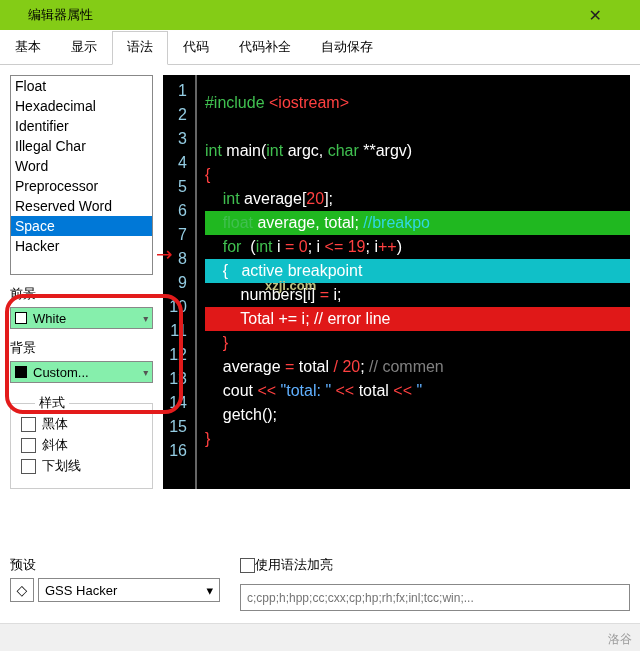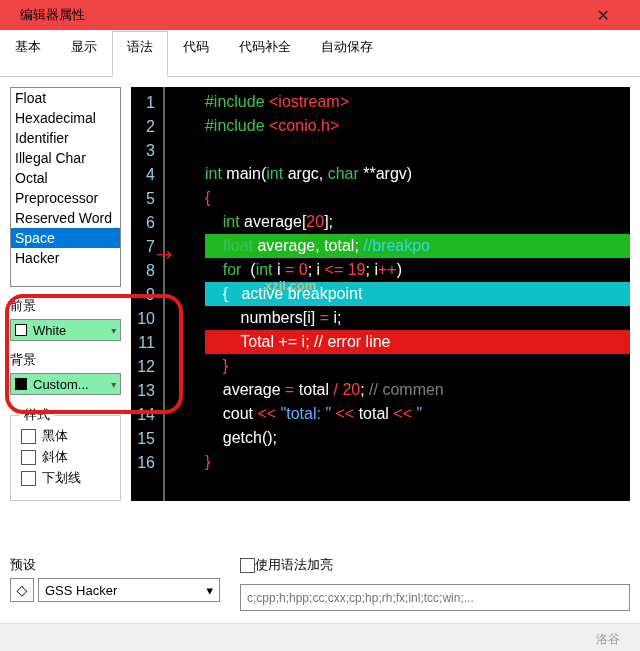--- a/index.html
+++ b/index.html
@@ -1,61 +1,61 @@
 <!DOCTYPE html>
 <html><head>
 <meta charset="utf-8">
 <style>
 * { box-sizing: border-box; margin: 0; padding: 0; font-family: "Microsoft YaHei", "Segoe UI", Arial, sans-serif; }
 body { width: 640px; height: 651px; background: #fff; overflow: hidden; position: relative; }
-.titlebar { display: flex; align-items: center; height: 30px; padding: 0 20px; background: #ef4444; }
+.titlebar { display: flex; align-items: center; height: 30px; padding: 0 28px; background: #84cc16; }
 .titlebar-text { font-size: 13px; flex: 1; }
 .close-btn { font-size: 16px; color: #222; cursor: pointer; padding: 0 10px; }
 .tabs { display: flex; border-bottom: 1px solid #ccc; background: #fff; }
-.tab { padding: 6px 14px 20px; font-size: 13px; cursor: pointer; border: 1px solid transparent; position: relative; top: 1px; }
+.tab { padding: 6px 14px 8px; font-size: 13px; cursor: pointer; border: 1px solid transparent; position: relative; top: 1px; }
 .tab.active { border: 1px solid #ccc; border-bottom: 1px solid #fff; background: #fff; }
 .content { display: flex; padding: 10px; gap: 10px; }
 .left { width: 180px; display: flex; flex-direction: column; gap: 10px; }
 .listbox { border: 1px solid #888; height: 200px; overflow-y: auto; background: #fff; }
 .listbox-item { font-size: 14px; padding: 0 4px; line-height: 20px; cursor: pointer; }
 .listbox-item.selected { background: #0078d7; color: #fff; }
 .section-label { font-size: 13px; margin-bottom: 4px; }
 .dropdown { display: flex; align-items: center; border: 1px solid #888; height: 22px; padding: 0 4px; background: #86efac; font-size: 13px; cursor: pointer; }
 .dropdown .swatch { width: 12px; height: 12px; border: 1px solid #000; margin-right: 6px; }
 .dropdown .chev { margin-left: auto; font-size: 10px; color: #555; }
 .style-group { border: 1px solid #ccc; padding: 8px 10px 10px; position: relative; margin-top: 10px; }
-.style-group .glabel { position: absolute; top: -10px; left: 9px; background: #fff; padding: 0 4px; font-size: 13px; }
+.style-group .glabel { position: absolute; top: -10px; left: 24px; background: #fff; padding: 0 4px; font-size: 13px; }
 .cb-row { display: flex; align-items: center; gap: 6px; font-size: 13px; margin: 3px 0; }
 .cb { width: 15px; height: 15px; border: 1px solid #555; background: #fff; }
 .red-anno { position: absolute; border: 4px solid #e31b1b; border-radius: 18px; pointer-events: none; }
 .red-arrow { position: absolute; color: #e31b1b; font-size: 20px; transform: rotate(-45deg); pointer-events:none; }
 .editor { flex: 1; display: flex; background: #000; font-family: Consolas, "Courier New", monospace; font-size: 16px; }
 .gutter { background: #000; color: #94cce2; text-align: right; padding: 4px 8px 4px 6px; border-right: 2px solid #666; }
 .gutter .ln { height: 24px; line-height: 24px; }
-.code { flex: 1; padding: 3px 0; color: #d4d0c8; overflow: hidden; margin-left: 32px; }
+.code { flex: 1; padding: 16px 0; color: #d4d0c8; overflow: hidden; }
 .code .row { height: 24px; line-height: 24px; white-space: pre; padding-left: 8px; position: relative; }
 .kw-green { color: #40c050; }
 .kw-red { color: #ff4040; }
 .kw-cyan { color: #30d8e0; }
 .kw-white { color: #ffffff; }
 .kw-grey { color: #808080; }
 .kw-str { color: #60b0ff; }
 .hl-green { background: #20b820; display: inline-block; }
 .hl-red { background: #e01818; display: inline-block; }
 .hl-cyan { background: #10c0c8; color: #fff; display: inline-block; }
 .btmpanel { position:absolute; bottom:30px; left:0; right:0; display:flex; align-items:flex-start; padding: 0 10px 10px; gap: 20px; }
 .preset { width: 210px; }
 .preset-row { display:flex; gap:4px; }
 .iconbtn { width:24px; height:24px; border:1px solid #888; display:flex; align-items:center; justify-content:center; font-size:14px; cursor:pointer; }
 .preset-dd { flex:1; display:flex; align-items:center; border:1px solid #888; height:24px; padding:0 6px; font-size:13px; cursor:pointer; }
 .rightbtm { flex:1; }
 .ext-input { width:100%; height:27px; border:1px solid #888; padding:8px 6px; font-size:12px; color:#888; }
 .syntax-hl { display:flex; align-items:center; font-size:13px; margin-bottom:10px; }
 .footer { position:absolute; bottom:0; left:0; right:0; height:28px; background:#f0f0f0; border-top:1px solid #ddd; }
-.watermark { position:absolute; bottom:3px; right:20px; font-size:12px; color:#999; pointer-events:none; }
+.watermark { position:absolute; bottom:3px; right:8px; font-size:12px; color:#999; pointer-events:none; }
 .wm2 { position:absolute; top:278px; left:265px; font-size:13px; color:#c0c080; pointer-events:none; font-weight:bold; z-index:5; }
 </style>
 </head>
 <body>
 
 <div class="titlebar">
   <span class="titlebar-text">编辑器属性</span>
   <span class="close-btn">✕</span>
 </div>
 
@@ -68,21 +68,21 @@
   <div class="tab">自动保存</div>
 </div>
 
 <div class="content">
   <div class="left">
     <div class="listbox">
       <div class="listbox-item">Float</div>
       <div class="listbox-item">Hexadecimal</div>
       <div class="listbox-item">Identifier</div>
       <div class="listbox-item">Illegal Char</div>
-      <div class="listbox-item">Octal</div>
+      <div class="listbox-item">Word</div>
       <div class="listbox-item">Preprocessor</div>
       <div class="listbox-item">Reserved Word</div>
       <div class="listbox-item selected">Space</div>
       <div class="listbox-item">Hacker</div>
     </div>
 
     <div>
       <div class="section-label">前景</div>
       <div class="dropdown">
         <span class="swatch" style="background:#fff"></span>
@@ -131,21 +131,20 @@
         <div class="ln">10</div>
         <div class="ln">11</div>
         <div class="ln">12</div>
         <div class="ln">13</div>
         <div class="ln">14</div>
         <div class="ln">15</div>
         <div class="ln">16</div>
       </div>
     <div class="code" id="codearea">
         <div class="row"><span class="kw-green">#include </span><span class="kw-red">&lt;iostream&gt;</span></div>
-        <div class="row"><span class="kw-green">#include </span><span class="kw-red">&lt;conio.h&gt;</span></div>
         <div class="row"></div>
         <div class="row"><span class="kw-green">int</span><span class="kw-white"> main</span><span class="kw-white">(</span><span class="kw-green">int</span><span class="kw-white"> argc</span><span class="kw-white">, </span><span class="kw-green">char</span><span class="kw-white"> **argv</span><span class="kw-white">)</span></div>
         <div class="row"><span class="kw-red">{</span></div>
         <div class="row"><span class="kw-white">    </span><span class="kw-green">int</span><span class="kw-white"> average[</span><span class="kw-red">20</span><span class="kw-white">];</span></div>
         <div class="row"><span class="hl-green" style="width: 100%; padding-right: 200px;"><span class="kw-white">    </span><span class="kw-green">float</span><span class="kw-white"> average, total; </span><span class="kw-cyan">//breakpo</span></span></div>
         <div class="row"><span class="kw-white">    </span><span class="kw-green">for  </span><span class="kw-white">(</span><span class="kw-green">int</span><span class="kw-white"> i </span><span class="kw-red">=</span><span class="kw-white"> </span><span class="kw-red">0</span><span class="kw-white">; i </span><span class="kw-red">&lt;=</span><span class="kw-white"> </span><span class="kw-red">19</span><span class="kw-white">; i</span><span class="kw-red">++</span><span class="kw-white">)</span></div>
         <div class="row"><span class="hl-cyan" style="width: 100%; padding-right: 200px;"><span class="kw-white">    {   </span><span class="kw-white">active breakpoint</span></span></div>
         <div class="row"><span class="kw-white">        numbers[i] </span><span class="kw-red">=</span><span class="kw-white"> i;</span></div>
         <div class="row"><span class="hl-red" style="width: 100%; padding-right: 200px;"><span class="kw-white">        Total += i; // error line</span></span></div>
         <div class="row"><span class="kw-red">    }</span></div>

